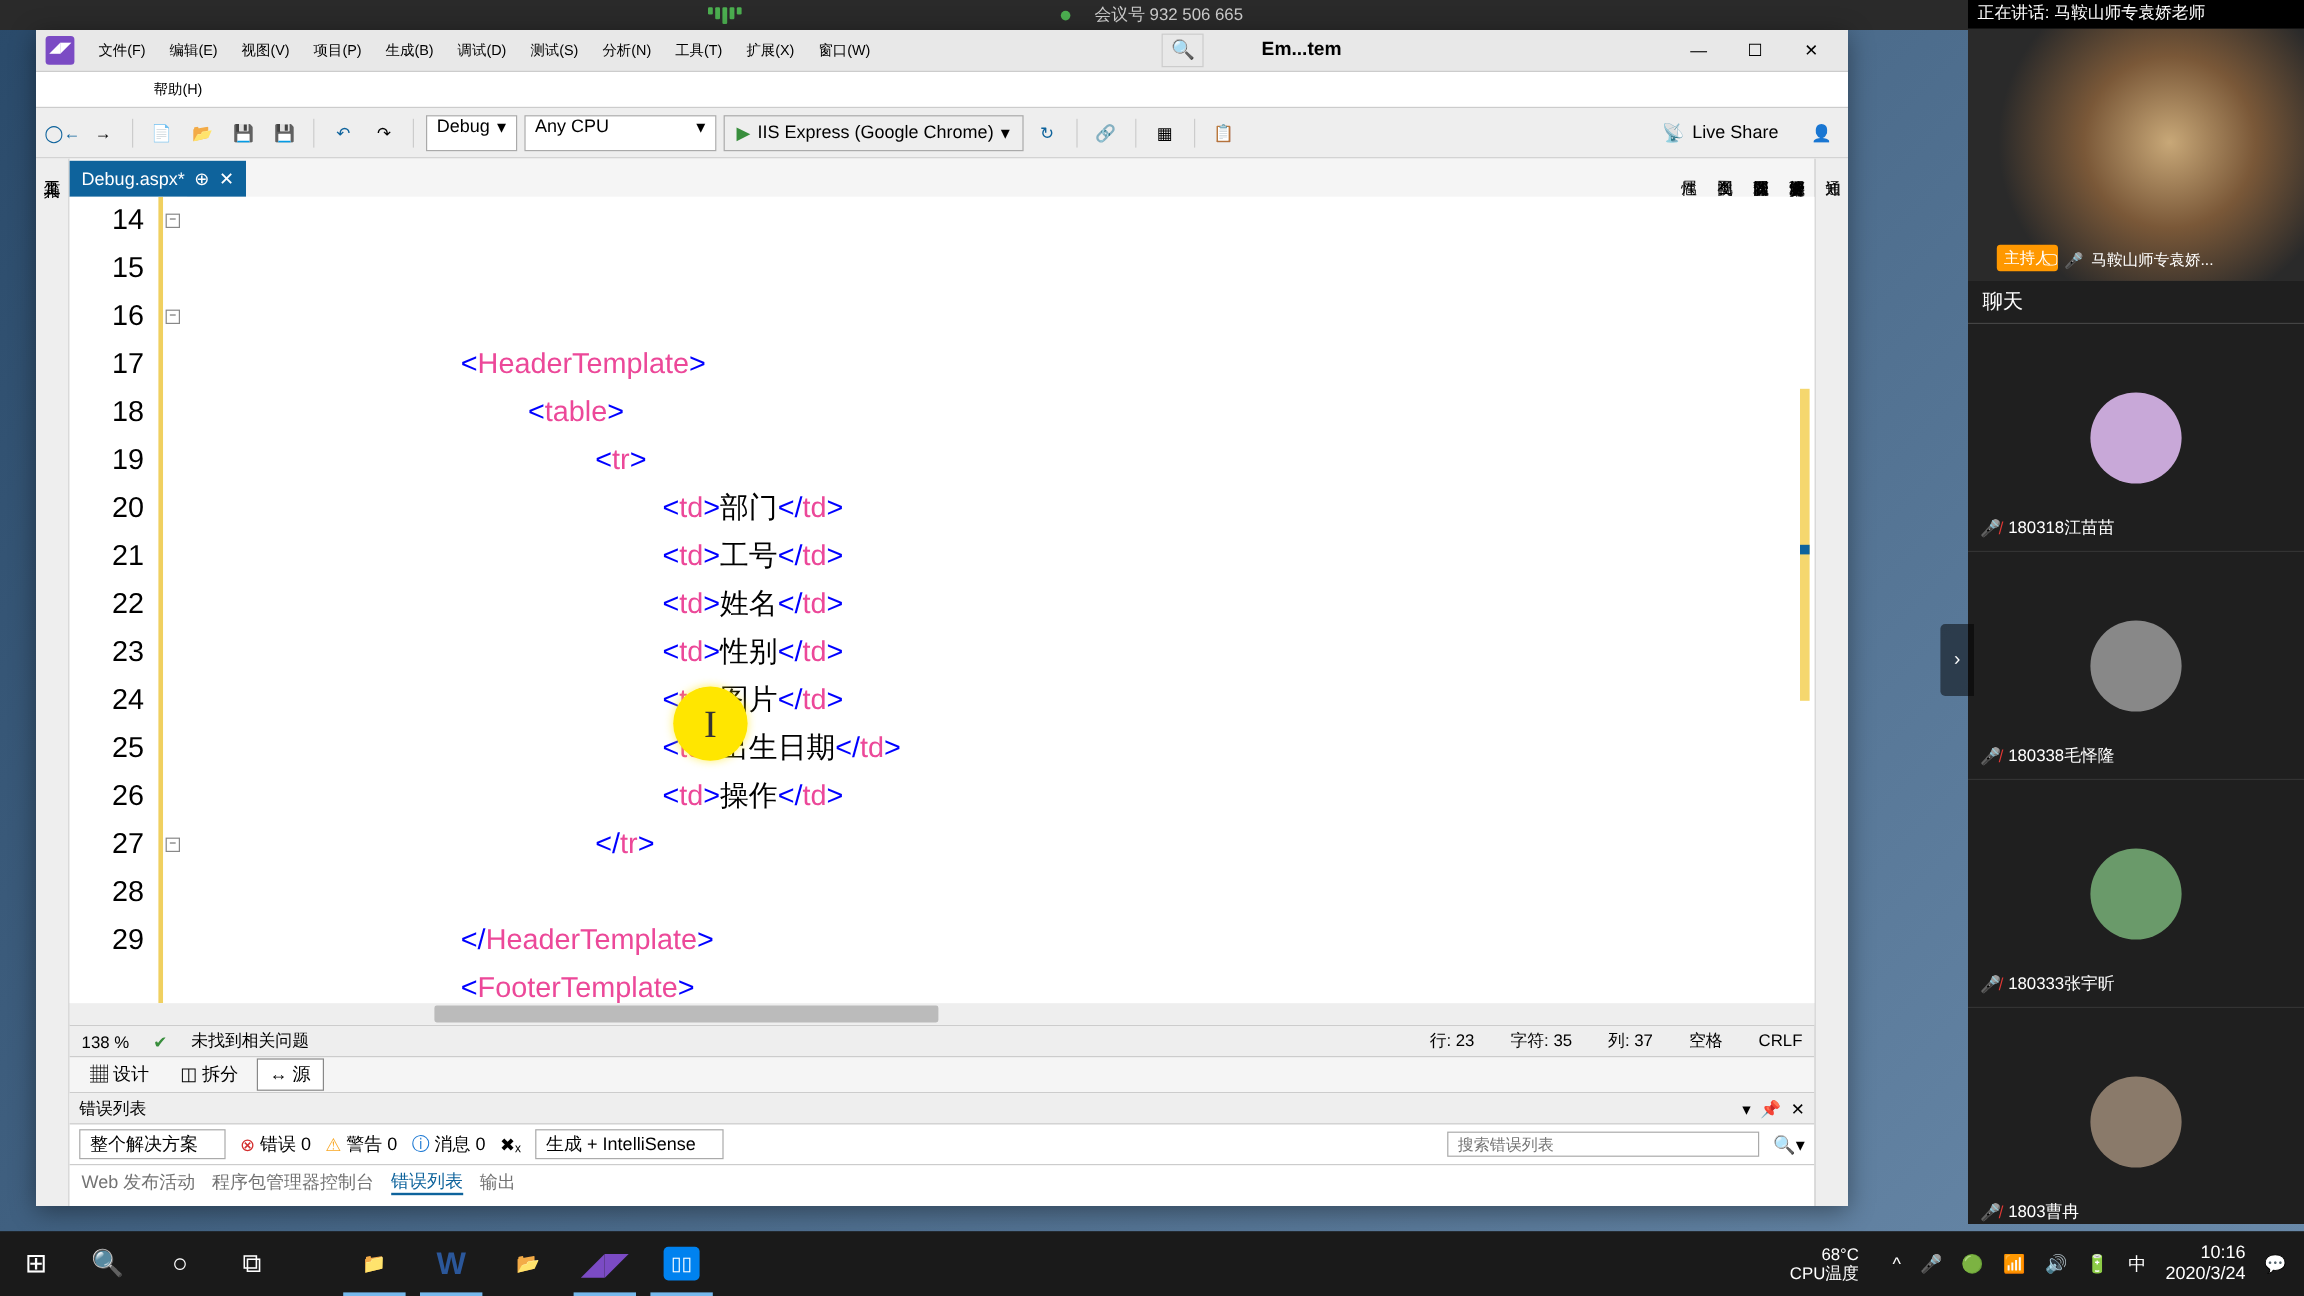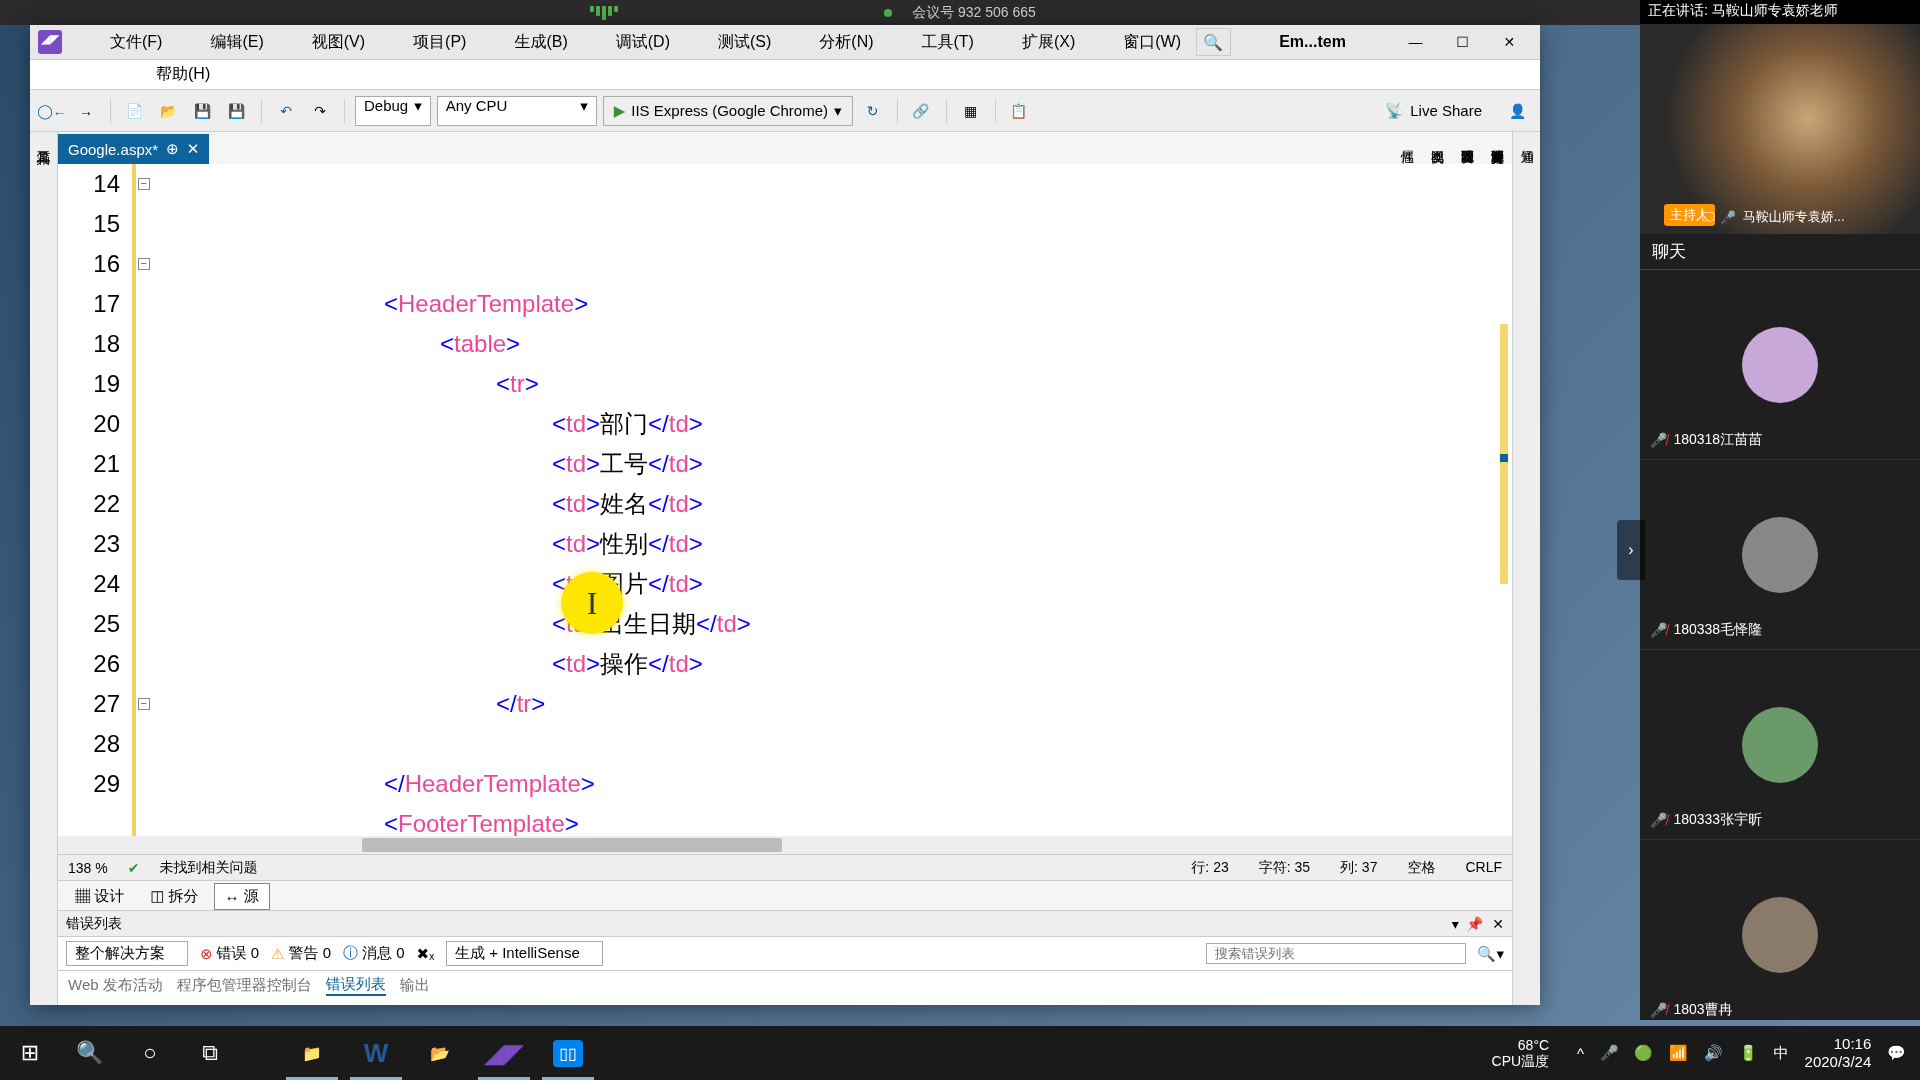--- a/index.html
+++ b/index.html
@@ -15,21 +15,21 @@
 .meeting-bar .recording span { width: 4px; background: #4caf50; border-radius: 1px; }
 
 
 .vs-window { position: absolute; top: 25px; left: 30px; width: 1510px; height: 980px; background: #fff; box-shadow: 0 4px 20px rgba(0,0,0,0.4); display: flex; flex-direction: column; }
 
 
 .vs-titlebar { height: 35px; background: #e8e8e8; display: flex; align-items: center; padding: 0 8px; border-bottom: 1px solid #ccc; }
 .vs-logo { width: 24px; height: 24px; background: #7b4bc4; border-radius: 3px; margin-right: 12px; position: relative; }
 .vs-logo::before { content: "◢◤"; color: #fff; font-size: 12px; position: absolute; top: 2px; left: 3px; }
 .vs-menu { display: flex; gap: 4px; }
-.vs-menu-item { padding: 4px 8px; font-size: 16px; cursor: pointer; margin-left: 28px; }
+.vs-menu-item { padding: 4px 8px; font-size: 12px; cursor: pointer; }
 .vs-search { margin-left: auto; width: 35px; height: 28px; border: 1px solid #ccc; display: flex; align-items: center; justify-content: center; margin-right: 8px; }
 .vs-title { font-size: 16px; font-weight: bold; padding: 0 40px; }
 .vs-win-controls { margin-left: auto; display: flex; gap: 2px; }
 .vs-win-btn { width: 45px; height: 30px; display: flex; align-items: center; justify-content: center; font-size: 14px; cursor: pointer; }
 
 
 .vs-help-row { height: 30px; padding-left: 90px; display: flex; align-items: center; font-size: 16px; border-bottom: 1px solid #ccc; }
 
 
 .vs-toolbar { height: 42px; background: #eee; border-bottom: 1px solid #ccc; display: flex; align-items: center; padding: 0 8px; gap: 6px; }
@@ -65,21 +65,21 @@
 .highlight-circle { position: absolute; width: 62px; height: 62px; background: #ffe600; border-radius: 50%; display: flex; align-items: center; justify-content: center; box-shadow: 0 0 8px rgba(255,230,0,0.6); }
 .cursor-i { font-family: "Times New Roman"; font-size: 32px; color: #333; }
 .change-bar { position: absolute; right: 0; top: 0; bottom: 0; width: 18px; background: #fff; }
 .change-mark { position: absolute; right: 4px; width: 8px; background: #f5d76e; }
 
 
 .vs-editor-status { height: 26px; background: #eee; border-top: 1px solid #ccc; display: flex; align-items: center; padding: 0 10px; font-size: 14px; gap: 20px; }
 .vs-editor-status .right { margin-left: auto; display: flex; gap: 30px; }
 
 
-.vs-view-tabs { height: 30px; background: #f5f5f5; border-top: 1px solid #ccc; display: flex; align-items: flex-end; padding: 0 6px; gap: 4px; }
+.vs-view-tabs { height: 30px; background: #f5f5f5; border-top: 1px solid #ccc; display: flex; align-items: center; padding: 0 6px; gap: 4px; }
 .vs-view-tab { padding: 3px 10px; font-size: 15px; border: 1px solid transparent; cursor: pointer; }
 .vs-view-tab.active { border: 1px solid #888; background: #fff; }
 
 
 .vs-error-panel { height: 95px; background: #fff; border-top: 1px solid #ccc; display: flex; flex-direction: column; }
 .vs-error-header { height: 26px; background: #eee; display: flex; align-items: center; padding: 0 8px; font-size: 14px; border-bottom: 1px solid #ccc; }
 .vs-error-header .label { flex: 1; }
 .vs-error-toolbar { height: 34px; display: flex; align-items: center; padding: 0 8px; gap: 12px; font-size: 15px; border-bottom: 1px solid #ccc; }
 .err-combo { border: 1px solid #aaa; padding: 2px 22px 2px 8px; }
 .err-pill { display: flex; align-items: center; gap: 4px; cursor: pointer; }
@@ -189,21 +189,21 @@
     <div class="tb-liveshare">📡 <span>Live Share</span></div>
     <div class="tb-btn" style="margin-left:16px">👤</div>
   </div>
 
   <div class="vs-main">
     <div class="vs-left-tool">工具箱</div>
 
     <div class="vs-editor-area">
       <div class="vs-tab-bar">
         <div class="vs-tab">
-          <span>Google.aspx*</span>
+          <span>Debug.aspx*</span>
           <span>⊕</span>
           <span class="close-tab">✕</span>
         </div>
       </div>
 
       <div class="vs-editor">
         <div class="gutter" id="gutter">
             <div class="ln">14</div>
             <div class="ln">15</div>
             <div class="ln">16</div>

